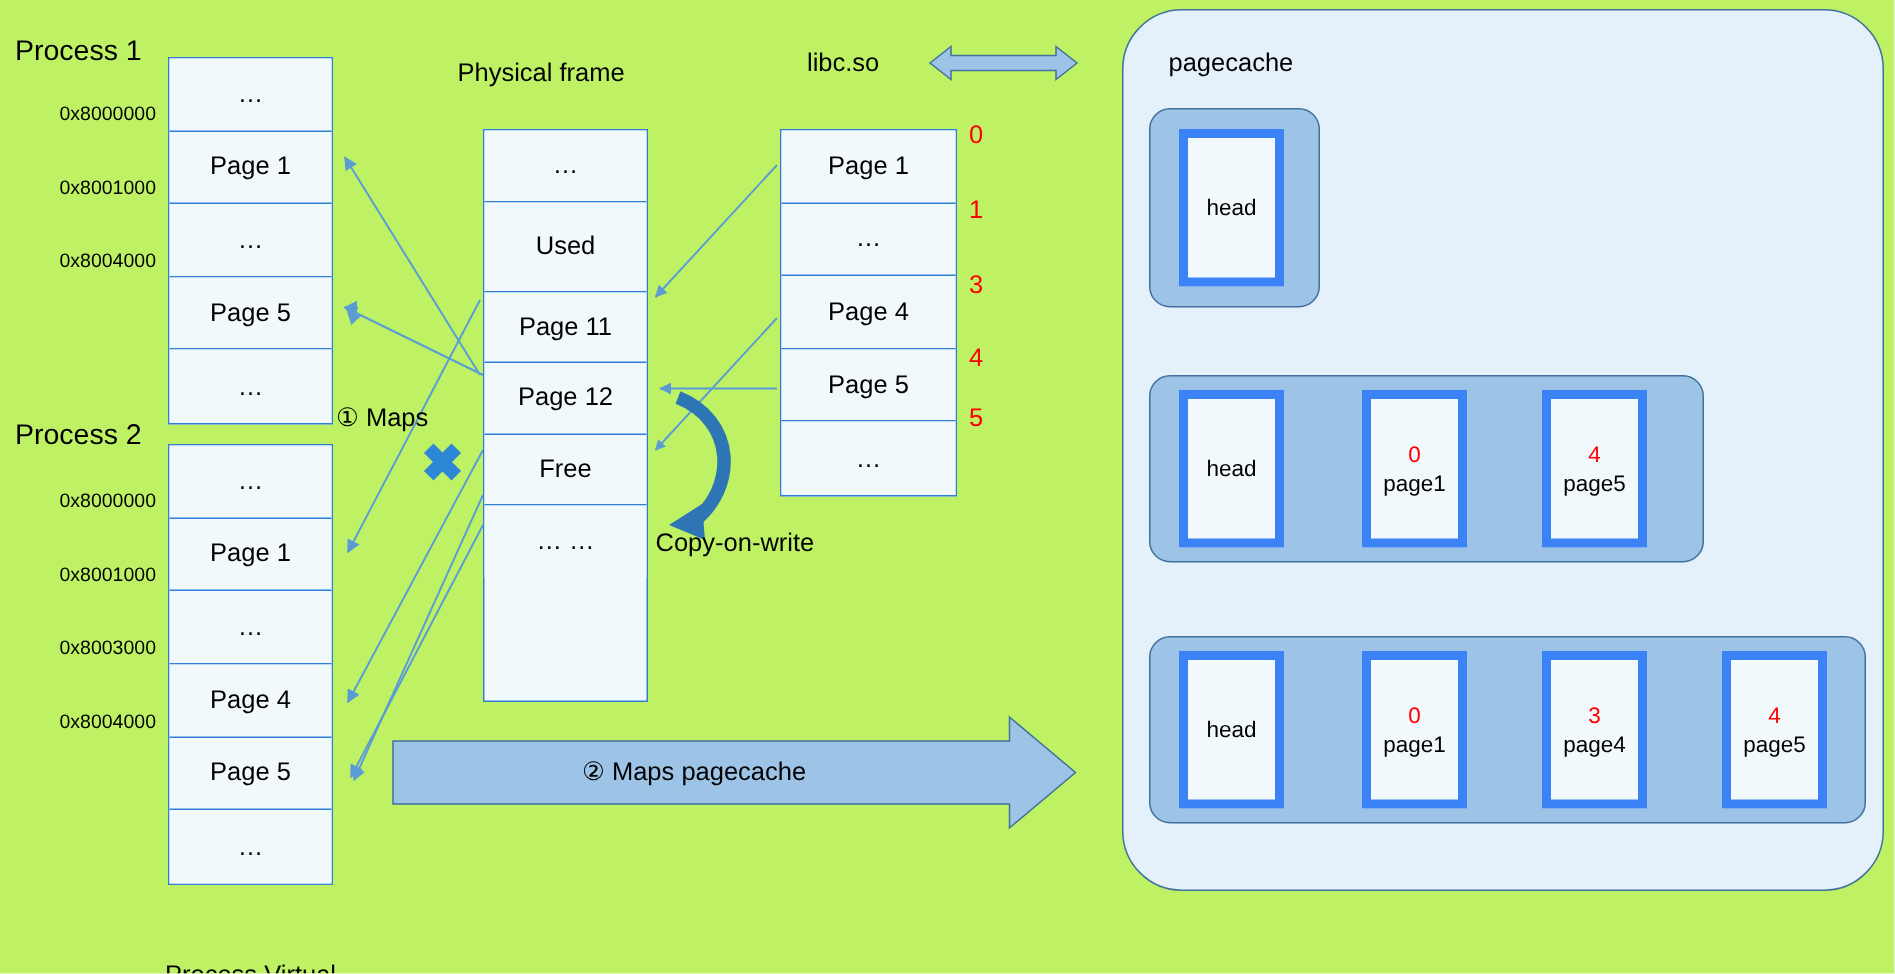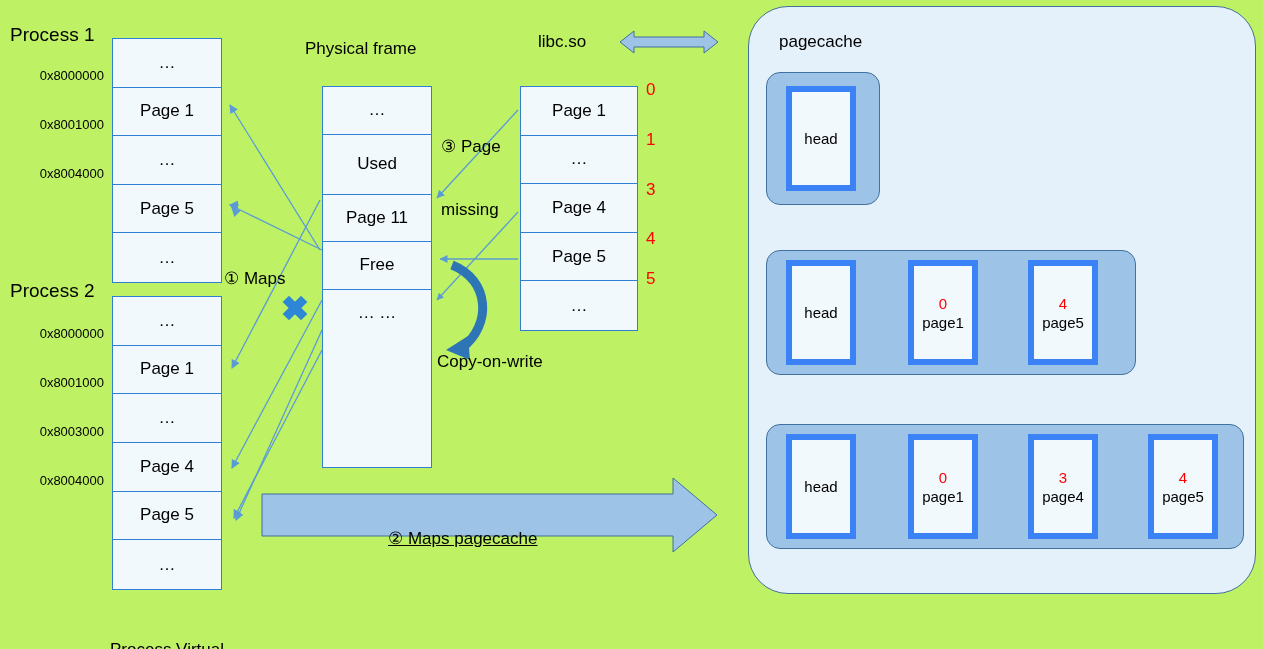--- a/index.html
+++ b/index.html
@@ -253,20 +253,23 @@
       <div class="cell" style="height: 47.5px;">
         <span>…</span>
       </div>
       <div class="cell" style="height: 60px;">
         <span>Used</span>
       </div>
       <div class="cell" style="height: 47.5px;">
         <span>Page 11</span>
       </div>
       <div class="cell" style="height: 47.5px;">
+        <span>Page 12</span>
+      </div>
+      <div class="cell" style="height: 47.5px;">
         <span>Free</span>
       </div>
       <div class="cell" style="height: 47.5px;">
         <span>… …</span>
       </div>
     </div>
 
   <div class="lbl" style="left:538px; top:32px;">libc.so</div>
 
   <div class="memcol" id="libccol" style="left:520px; top:86px; width:118px; height:245px;">
@@ -288,28 +291,24 @@
     </div>
 
   <div class="rednum" style="left:646px; top:80px;">0</div>
   <div class="rednum" style="left:646px; top:130px;">1</div>
   <div class="rednum" style="left:646px; top:180px;">3</div>
   <div class="rednum" style="left:646px; top:229px;">4</div>
   <div class="rednum" style="left:646px; top:269px;">5</div>
 
   <div class="lbl" style="left:224px; top:269px;">① Maps</div>
 
-  <div class="lbl" style="left:441px; top:94px; line-height:21px;">
-    <div>③ Page</div>
-    <div>missing</div>
-  </div>
 
   <div class="lbl" style="left:437px; top:352px;">Copy-on-write</div>
 
-  <div class="lbl" style="left:388px; top:529px;text-decoration:underline;">② Maps pagecache</div>
+  <div class="lbl" style="left:388px; top:505px;">② Maps pagecache</div>
 
   <div id="pagecache-panel"></div>
 
   <div class="lbl" style="left:779px; top:32px;">pagecache</div>
 
   <div class="pc-row" style="left:766px; top:72px; width:114px; height:133px;"></div>
   <div class="pc-node" style="left:786px; top:86px; width:70px; height:105px;">
     <span class="idx"></span>
     <span class="nm">head</span>
   </div>

